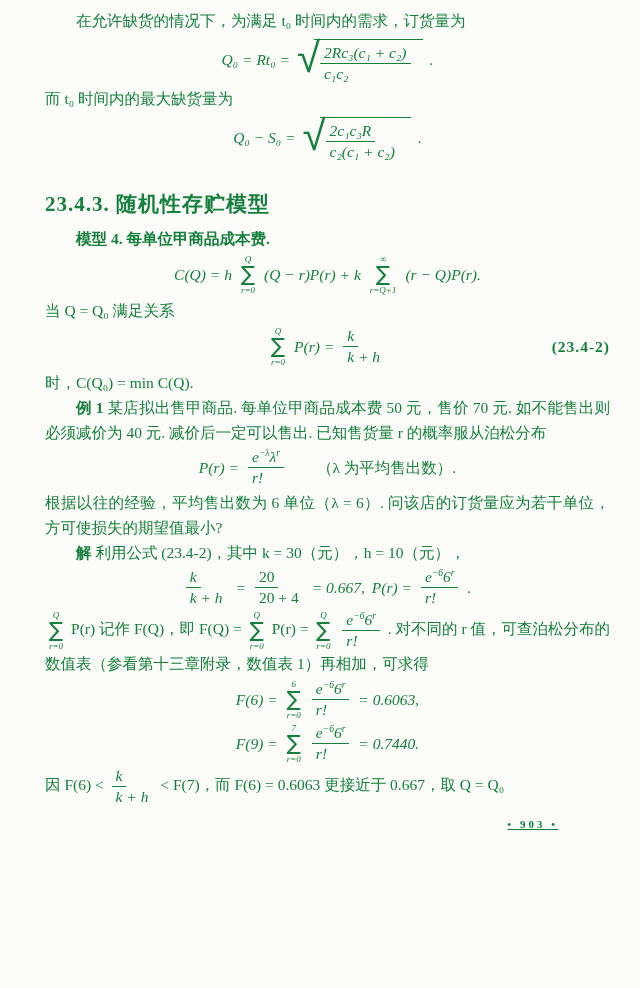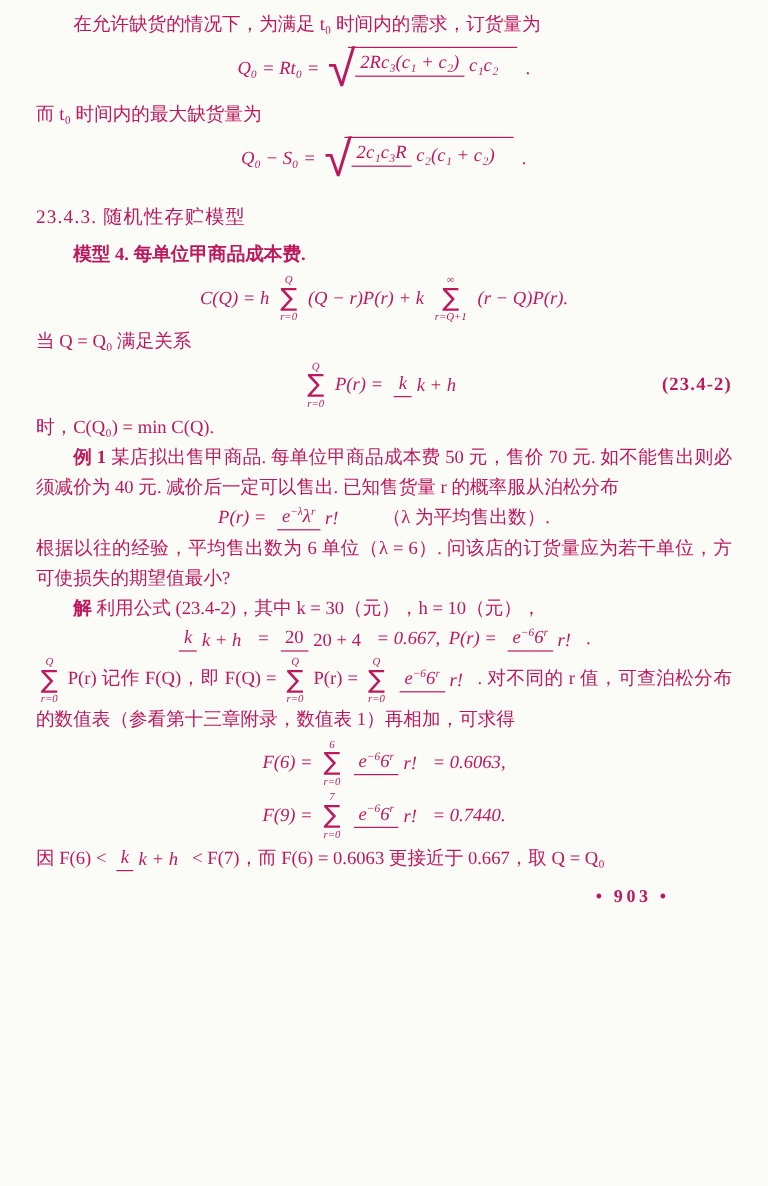--- a/index.html
+++ b/index.html
@@ -1,66 +1,66 @@
 <!DOCTYPE html>
 <html><head>
 <meta charset="utf-8">
 <style>
   html,body{margin:0;padding:0;background:#e9e9e6;}
   .page{
     box-sizing:border-box;
     width:640px;height:988px;
     margin:0;
-    padding:8px 30px 0 30px;
+    padding:8px 30px 0 45px;
     overflow:hidden;
     background:#fbfbf8;
-    color:#be185d;
+    color:#15803d;
     font-family:"Liberation Serif","DejaVu Serif",serif;
     font-size:15.5px;
     position:relative;
   }
   .p{margin:0;line-height:25px;text-align:justify;}
   .indent{text-indent:2em;}
   .b{font-weight:bold;}
   .math{font-style:italic;}
   .cjk{font-style:normal;margin-left:24px;}
   
   .display{
     display:flex;justify-content:center;align-items:center;
     gap:7px;margin:3px 0;position:relative;line-height:1.15;
   }
   .eqno{position:absolute;right:0;top:50%;transform:translateY(-50%);
         font-style:normal;font-weight:bold;letter-spacing:1px;text-align:center;}
   
-  .frac{display:inline-flex;flex-direction:row;align-items:flex-end;
+  .frac{display:inline-flex;flex-direction:column;align-items:flex-start;
         vertical-align:middle;margin:0 2px;}
   .frac .num{display:block;padding:0 4px 1px;border-bottom:1.4px solid currentColor;
              text-align:center;white-space:nowrap;line-height:18px;}
   .frac .den{display:block;padding:1px 4px 0;text-align:center;
              white-space:nowrap;line-height:18px;}
   
   .sum{display:inline-flex;flex-direction:column;align-items:center;
        vertical-align:middle;line-height:1;margin:0 2px;}
   .sum .lim{font-size:9px;line-height:10px;font-style:italic;white-space:nowrap;}
   .sum .sig{font-size:21px;line-height:21px;font-style:normal;
             font-family:"DejaVu Sans",sans-serif;}
   
   .sqrt{display:inline-flex;align-items:flex-start;vertical-align:middle;}
   .sqrt .rad{font-size:42px;line-height:44px;font-family:"DejaVu Sans",sans-serif;
              font-weight:300;margin-right:-6px;}
   .sqrt .bod{border-top:1.6px solid currentColor;padding:4px 10px 0 4px;margin-top:3px;}
   
   .sup{font-size:9.5px;font-style:italic;position:relative;top:-6px;line-height:0;}
   
-  .h2{font-size:16px;font-weight:normal;margin:16px 0 8px 0;letter-spacing:1px;}
+  .h2{font-size:21px;font-weight:bold;margin:29px 0 8px 0;letter-spacing:1px;}
   
   .mline{margin:2px 0;line-height:25px;text-align:justify;}
   .mline .sum,.mline .frac{margin:0 4px;}
   .pageno{text-align:right;padding-right:52px;margin-top:12px;
-          font-weight:bold;letter-spacing:3px;font-size:15px;}
+          font-weight:bold;letter-spacing:3px;font-size:11px;text-decoration:underline;}
 </style>
 </head>
 <body>
 
 <div class="page">
 
   <p class="p indent">在允许缺货的情况下，为满足 t₀ 时间内的需求，订货量为</p>
 
   <div class="display">
     <span class="math">Q₀ = Rt₀ =</span>

